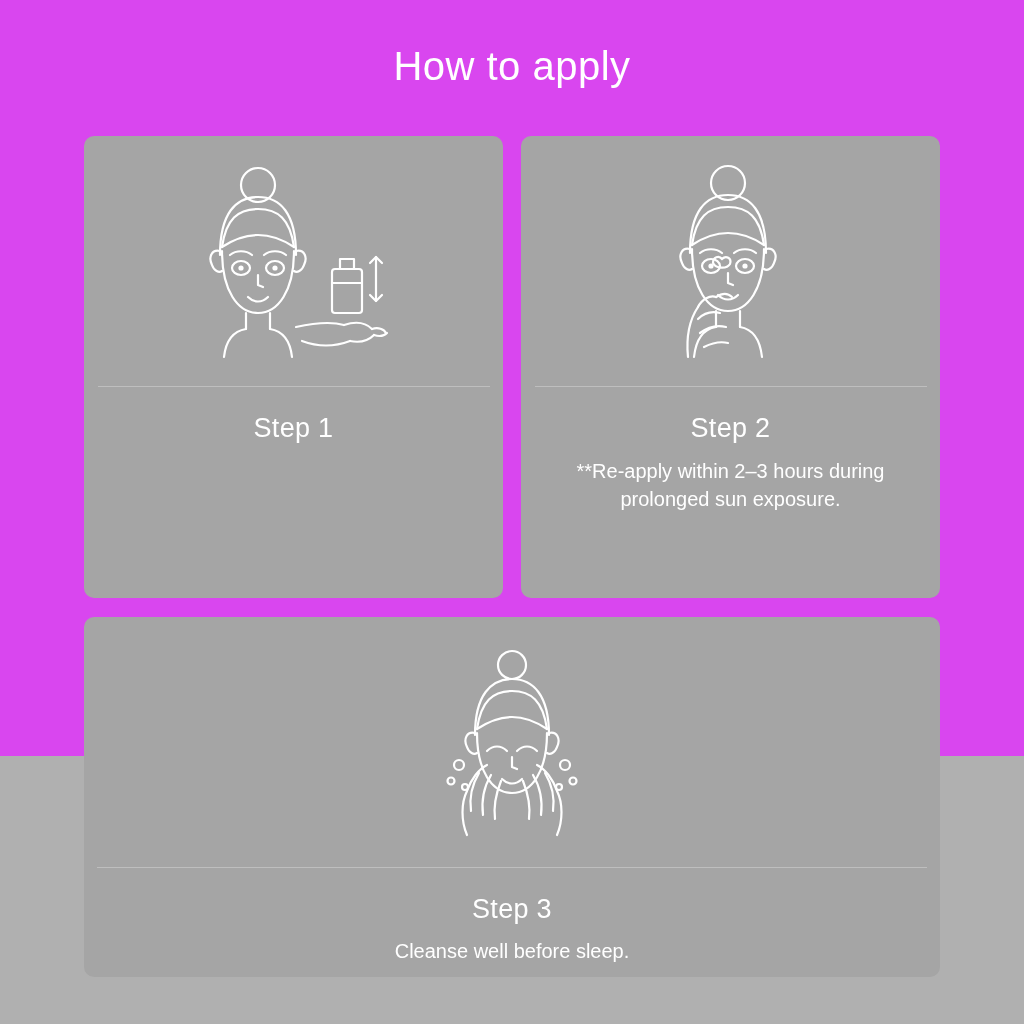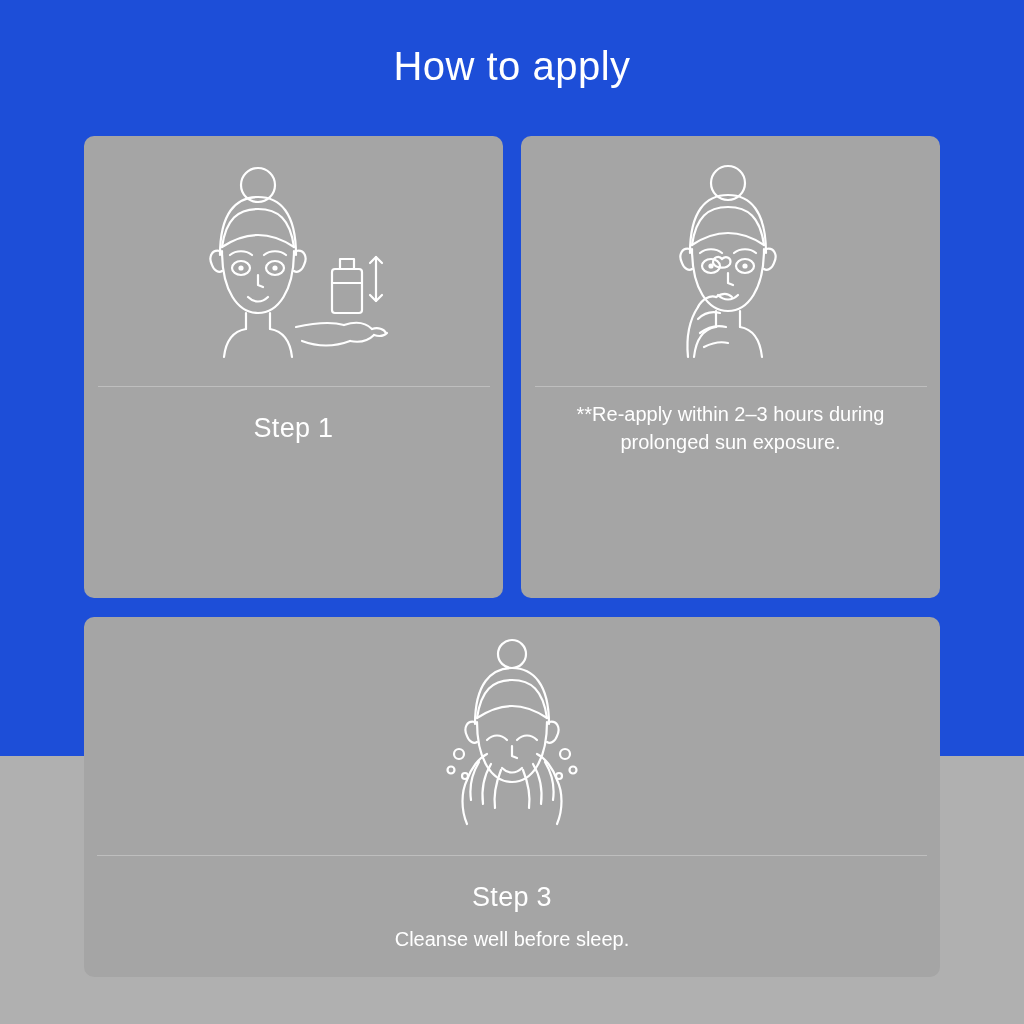--- a/index.html
+++ b/index.html
@@ -8,21 +8,21 @@
     height: 1024px;
     background: #b0b0b0;
     font-family: "Liberation Sans", sans-serif;
     color: #ffffff;
     overflow: hidden;
   }
   #page {
     position: relative;
     width: 1024px;
     height: 756px;
-    background: #1d4ed8;
+    background: #d946ef;
   }
   .title {
     text-align: center;
     font-size: 40px;
     font-weight: 400;
     letter-spacing: 0.5px;
     padding-top: 44px;
     color: #ffffff;
   }
   .grid {
@@ -36,21 +36,21 @@
     gap: 18px;
   }
   .card {
     background: #a5a5a5;
     border-radius: 10px;
     display: flex;
     flex-direction: column;
     align-items: center;
   }
   .card-half { width: 419px; height: 462px; }
-  .card-full { width: 856px; height: 360px; margin-top: 19px; }
+  .card-full { width: 856px; height: 360px; margin-top: 19px; justify-content: center; }
   .art {
     flex: 0 0 auto;
     display: flex;
     align-items: center;
     justify-content: center;
   }
   .art-half { height: 250px; width: 100%; padding-top: 10px; }
   .art-full { height: 238px; width: 100%; padding-top: 8px; }
   .divider {
     width: 392px;
@@ -188,20 +188,21 @@
             <path d="M100 146 C106 142 112 142 116 146"></path>
             <path d="M82 168 C88 162 96 160 104 162"></path>
             <path d="M84 182 C92 176 102 174 110 176"></path>
             <path d="M88 196 C96 192 104 190 112 192"></path>
 
             <path d="M97 112 C97 106 103 104 106 108 C110 104 116 107 114 113 C111 118 100 118 97 112 Z"></path>
           </svg>
         </div>
         <div class="divider"></div>
         <div class="caption">
+          <div class="step-label">Step 2</div>
           <div class="step-note">**Re-apply within 2–3 hours during prolonged sun exposure.</div>
         </div>
       </div>
 
     </div>
 
     <div class="card card-full">
       <div class="art art-full">
         <svg width="250" height="225" viewBox="0 0 250 225" fill="none" stroke="#ffffff" stroke-width="2.2" stroke-linecap="round" stroke-linejoin="round">
 

